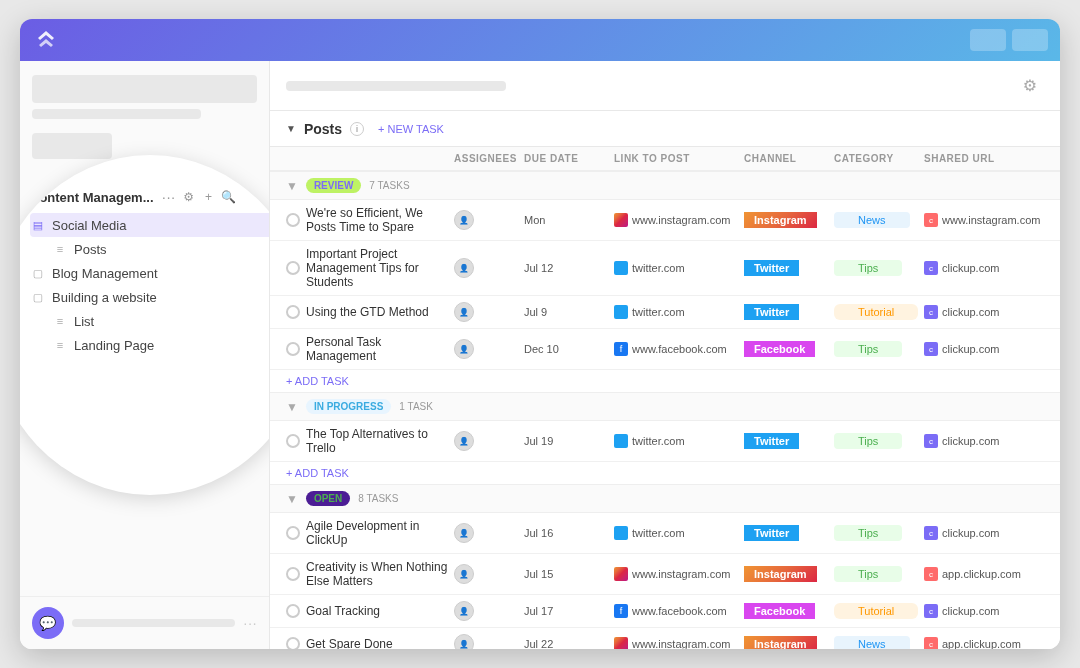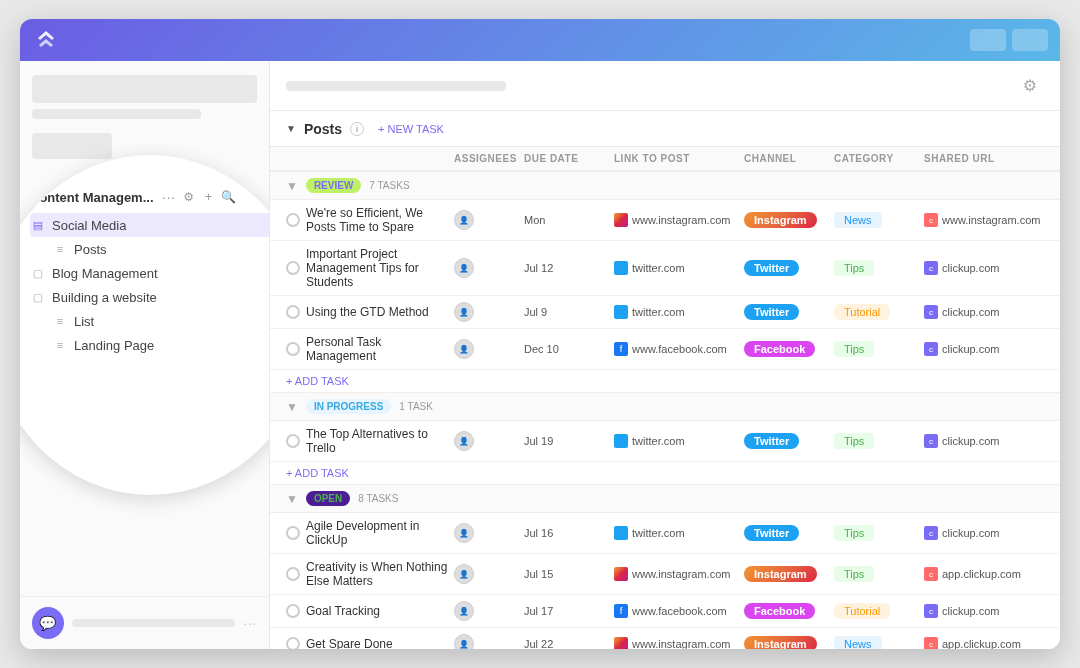--- a/index.html
+++ b/index.html
@@ -427,33 +427,33 @@
     }
 
     .link-icon-instagram { background: linear-gradient(135deg, #f09433, #e6683c, #dc2743, #cc2366, #bc1888); color: white; }
     .link-icon-twitter { background: #1da1f2; color: white; }
     .link-icon-facebook { background: #1877f2; color: white; }
 
     .channel-badge {
       font-size: 11px;
       font-weight: 600;
       padding: 2px 10px;
-      border-radius: 8px;
+      border-radius: 0;
       text-align: center;
       color: white;
     }
 
     .ch-twitter { background: #1da1f2; }
     .ch-instagram { background: linear-gradient(135deg, #f09433, #e6683c, #dc2743); }
     .ch-facebook { background: #d946ef; }
 
     .category-badge {
       font-size: 11px;
       font-weight: 500;
-      padding: 2px 10px;
+      padding: 2px 24px;
       border-radius: 4px;
       text-align: center;
     }
 
     .cat-news { background: #e8f4fd; color: #2196f3; }
     .cat-tips { background: #e8fde8; color: #4caf50; }
     .cat-tutorial { background: #fff3e0; color: #ff9800; border-radius: 6px; }
 
     .shared-url-cell {
       font-size: 11px;

